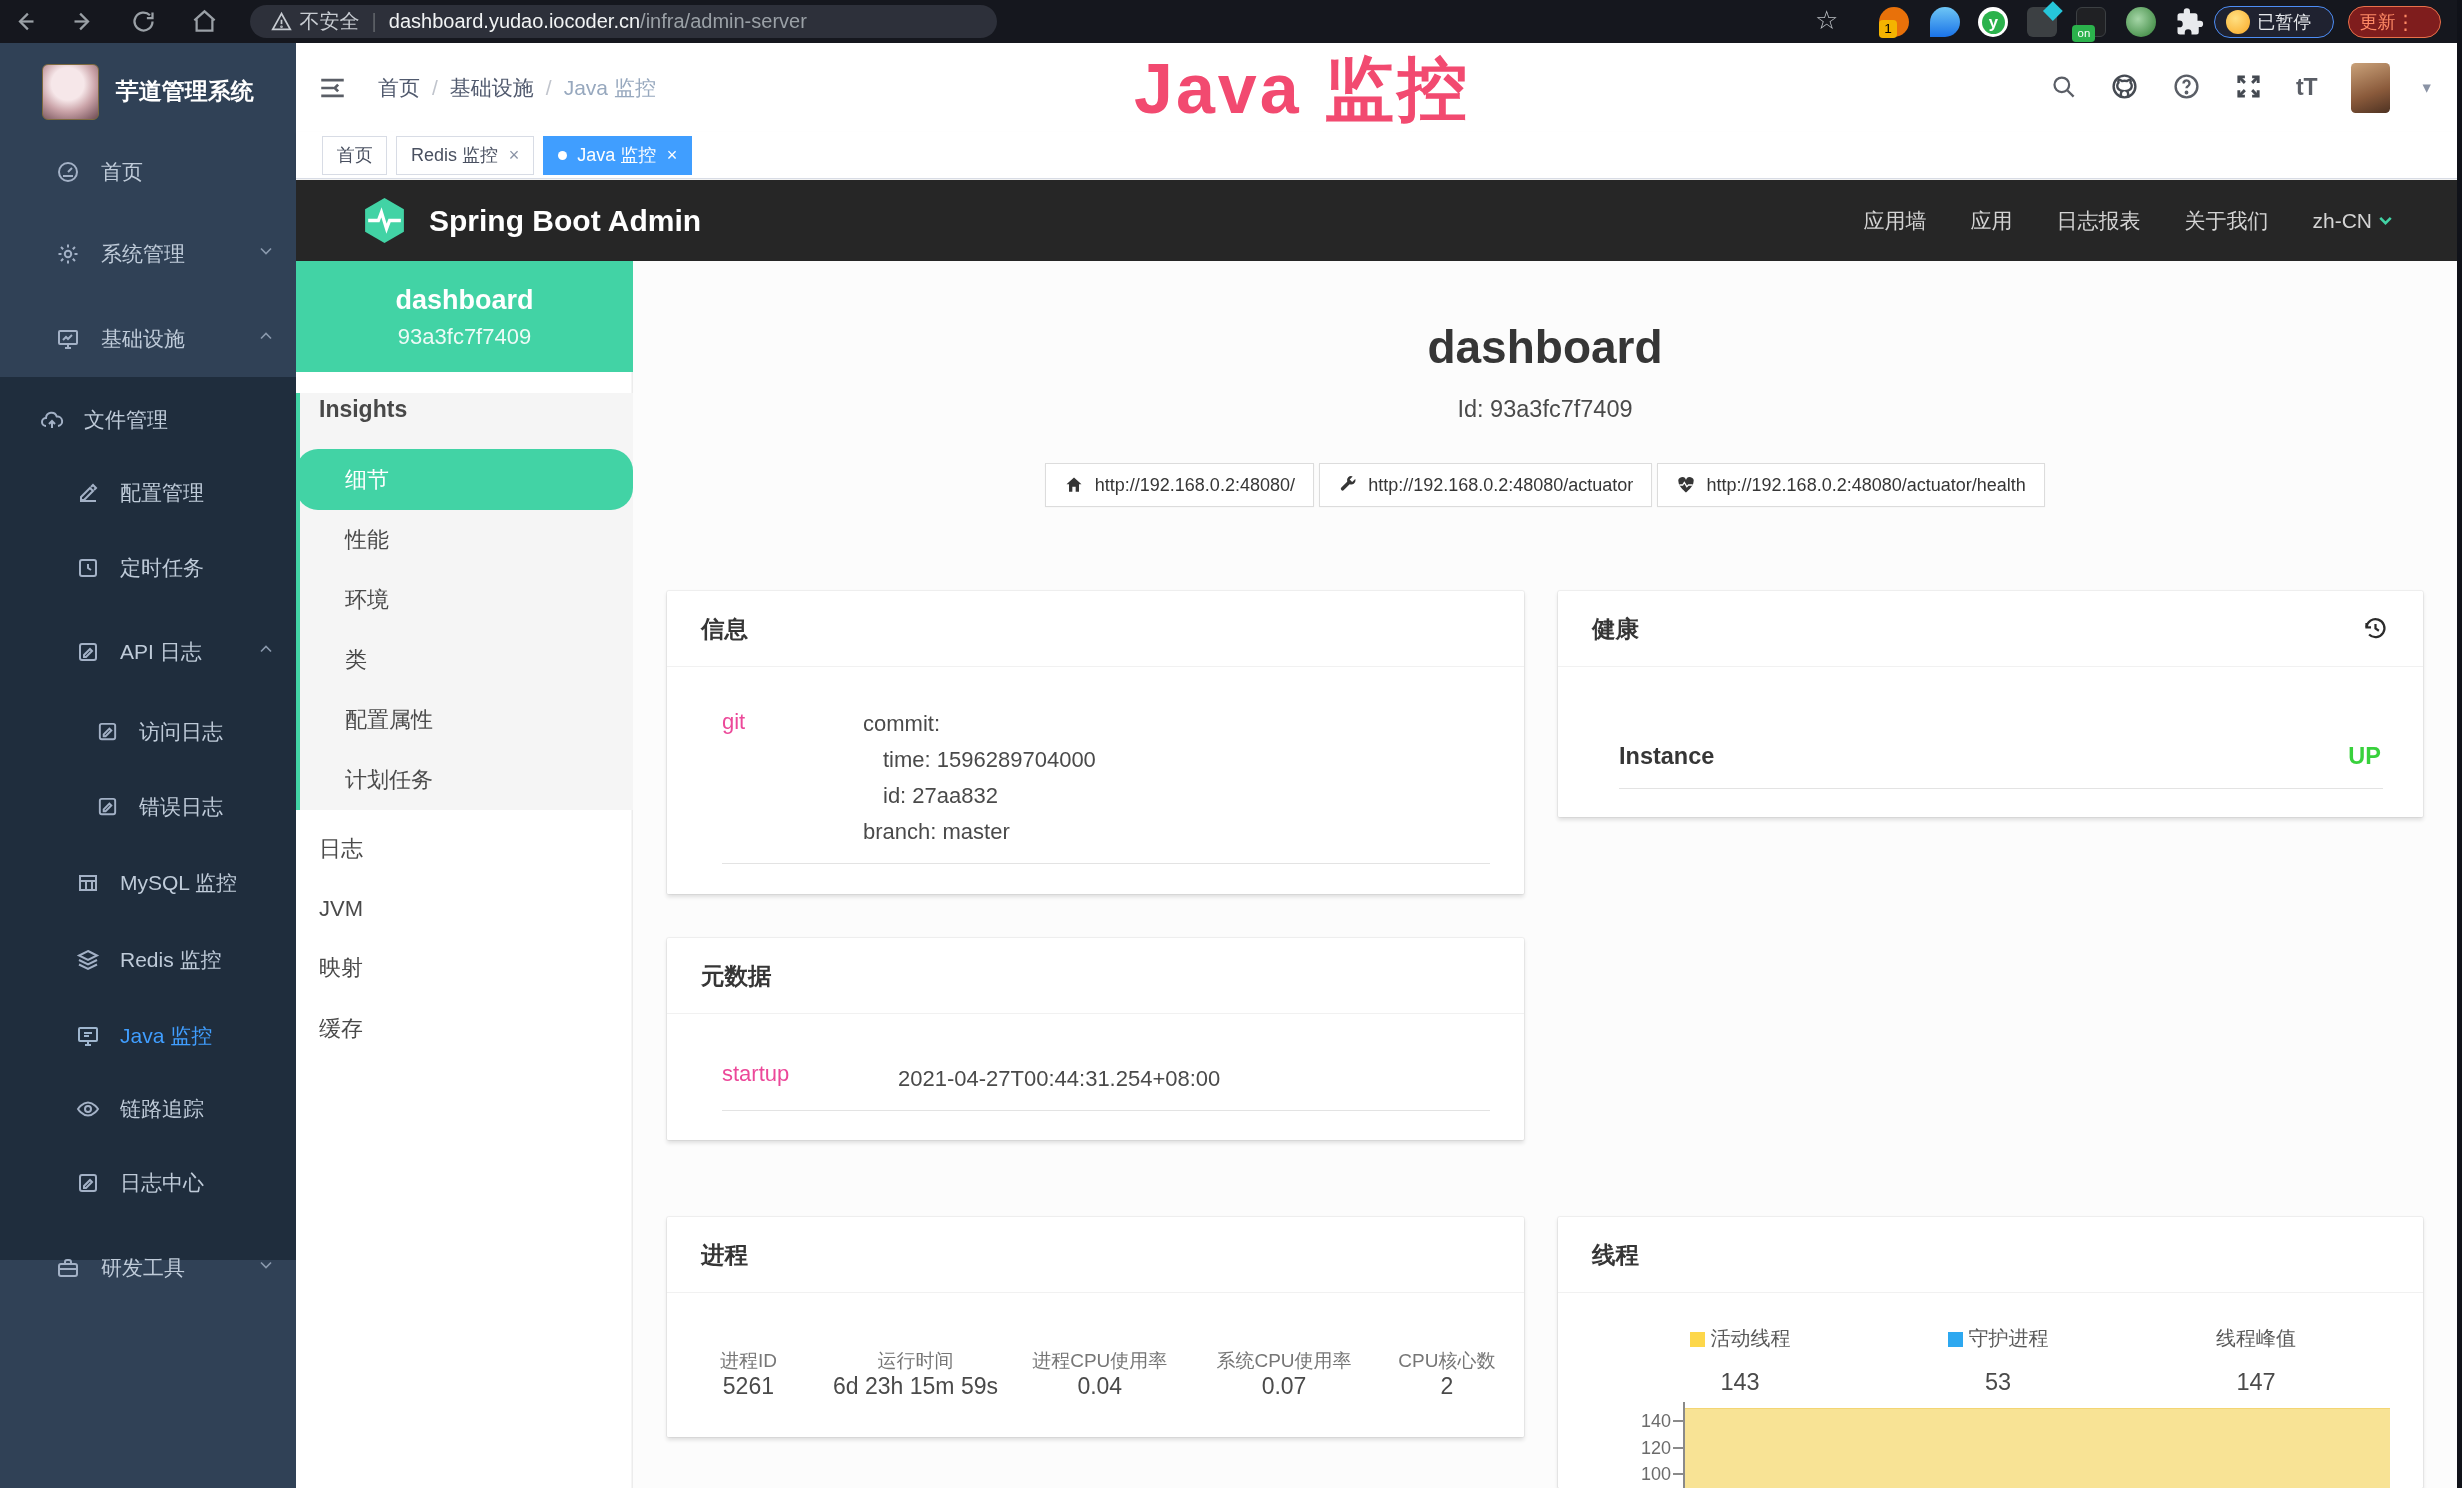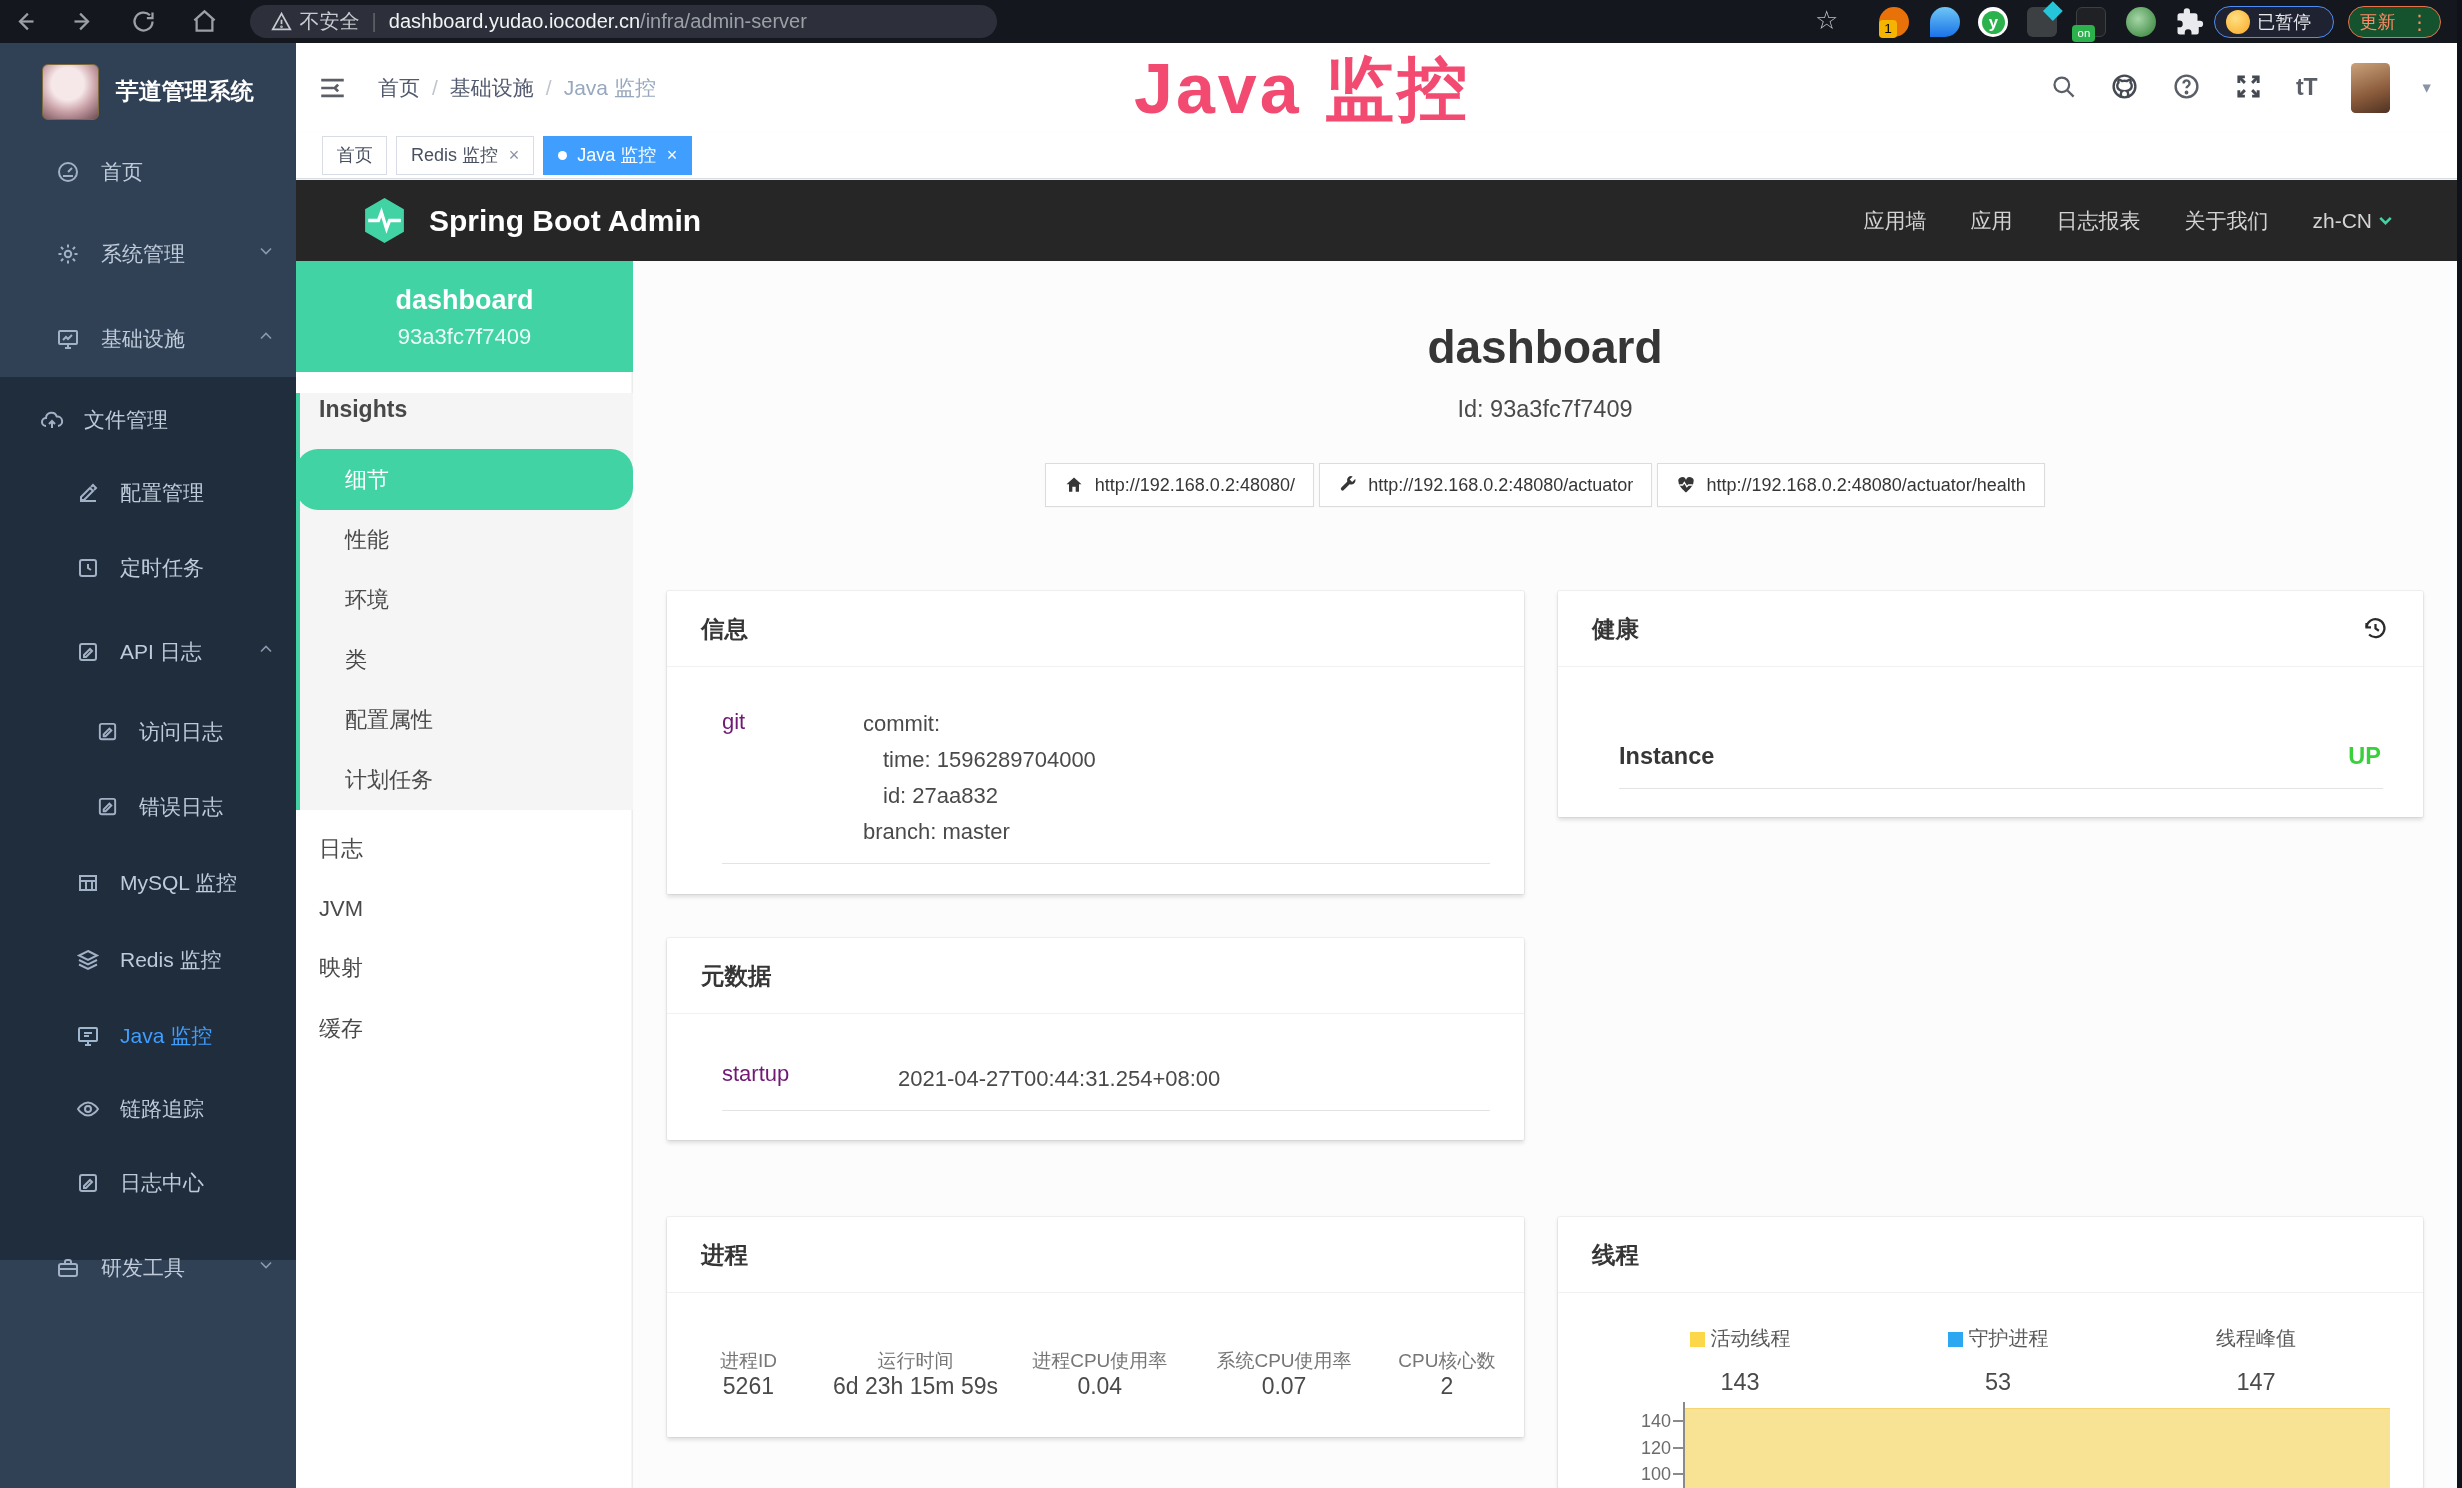--- a/index.html
+++ b/index.html
@@ -73,21 +73,21 @@
     font-size:46px; font-weight:600; color:#363636; }
   .inst-id { position:absolute; left:0; top:135px; width:1824px; text-align:center; font-size:23.5px; color:#4a4a4a; }
   .endpoints { position:absolute; left:0; top:202px; width:1824px; display:flex; justify-content:center; gap:4.6px; }
   .endpoint { height:44px; background:#fff; border:0.8px solid #dcdcdc; display:flex; align-items:center;
     gap:10.6px; padding:0 18px; font-size:18px; color:#363636; box-shadow:0 0.8px 1.5px rgba(0,0,0,.05); }
   .card { position:absolute; background:#fff; border-radius:1.5px;
     box-shadow:0 2.3px 4.6px rgba(10,10,10,.12), 0 0 0 0.8px rgba(10,10,10,.06); }
   .card-h { height:76px; display:flex; align-items:center; justify-content:space-between;
     padding:0 34px; font-size:23.5px; font-weight:700; color:#363636; border-bottom:1.5px solid #f1f1f1; }
   .card-b { position:relative; }
-  .kv-label { position:absolute; font-size:22px; color:#701a75; }
+  .kv-label { position:absolute; font-size:22px; color:#ec4899; }
   .kv-val { position:absolute; font-size:22px; color:#4a4a4a; line-height:36px; }
   .hr { position:absolute; border-top:1.5px solid #e3e3e3; }
   .up { color:#38d13c; font-weight:700; font-size:23.5px; }
   .pt-head { font-size:19px; color:#767676; text-align:center;margin-top:17px; }
   .pt-val { font-size:23px; color:#4a4a4a; text-align:center; }
   .leg-cell { position:absolute; width:228px; text-align:center; }
   .leg-label { font-size:20px; color:#5a5a5a; }
   .leg-val { font-size:23.5px; color:#4a4a4a; margin-top:16.7px; }
   .swatch { display:inline-block; width:15px; height:15px; margin-right:6px; vertical-align:-1.5px; }
   .ytick { position:absolute; width:46px; text-align:right; font-size:18px; color:#6b6b6b; }
@@ -150,21 +150,21 @@
   <span class="ext-ic" style="left:2126px;background:radial-gradient(circle at 40% 40%, #a5d6a7, #2e7d32);border-radius:50%"></span>
   <span class="ext-ic" style="left:2175px">
     <svg width="30" height="30" viewBox="0 0 24 24" fill="#e8eaed">
         <path d="M20 11h-2V7a2 2 0 0 0-2-2h-4V3.5A2.5 2.5 0 0 0 9.5 1 2.5 2.5 0 0 0 7 3.5V5H4a2 2 0 0 0-2 2v3.8h1.5a2.7 2.7 0 0 1 0 5.4H2V20a2 2 0 0 0 2 2h3.8v-1.5a2.7 2.7 0 0 1 5.4 0V22H17a2 2 0 0 0 2-2v-4h1a2.5 2.5 0 0 0 0-5z"></path>
       </svg></span>
 
   <span class="pill-btn" style="left:2214px;width:120px;background:#1f2230;border:1.5px solid #4d8df5;color:#e8eaed">
     <span style="width:24px;height:24px;border-radius:50%;background:radial-gradient(circle at 40% 35%, #ffe082, #f9a825);margin-right:7.6px"></span>
     <span>已暂停</span>
   </span>
-  <span class="pill-btn" style="left:2348px;width:93px;background:#14532d;border:1.5px solid #e8704a;color:#ff8a65;justify-content:space-between">
+  <span class="pill-btn" style="left:2348px;width:93px;background:#7f1d1d;border:1.5px solid #e8704a;color:#ff8a65;">
     <span>更新</span>
     <span style="color:#ff8a65;font-size:20px">⋮</span>
   </span>
 </div>
 
 <div class="app-sidebar">
   <div class="submenu-bg"></div>
   <div class="logo-row">
     <span class="logo-img"></span>
     <span class="logo-title">芋道管理系统</span>

